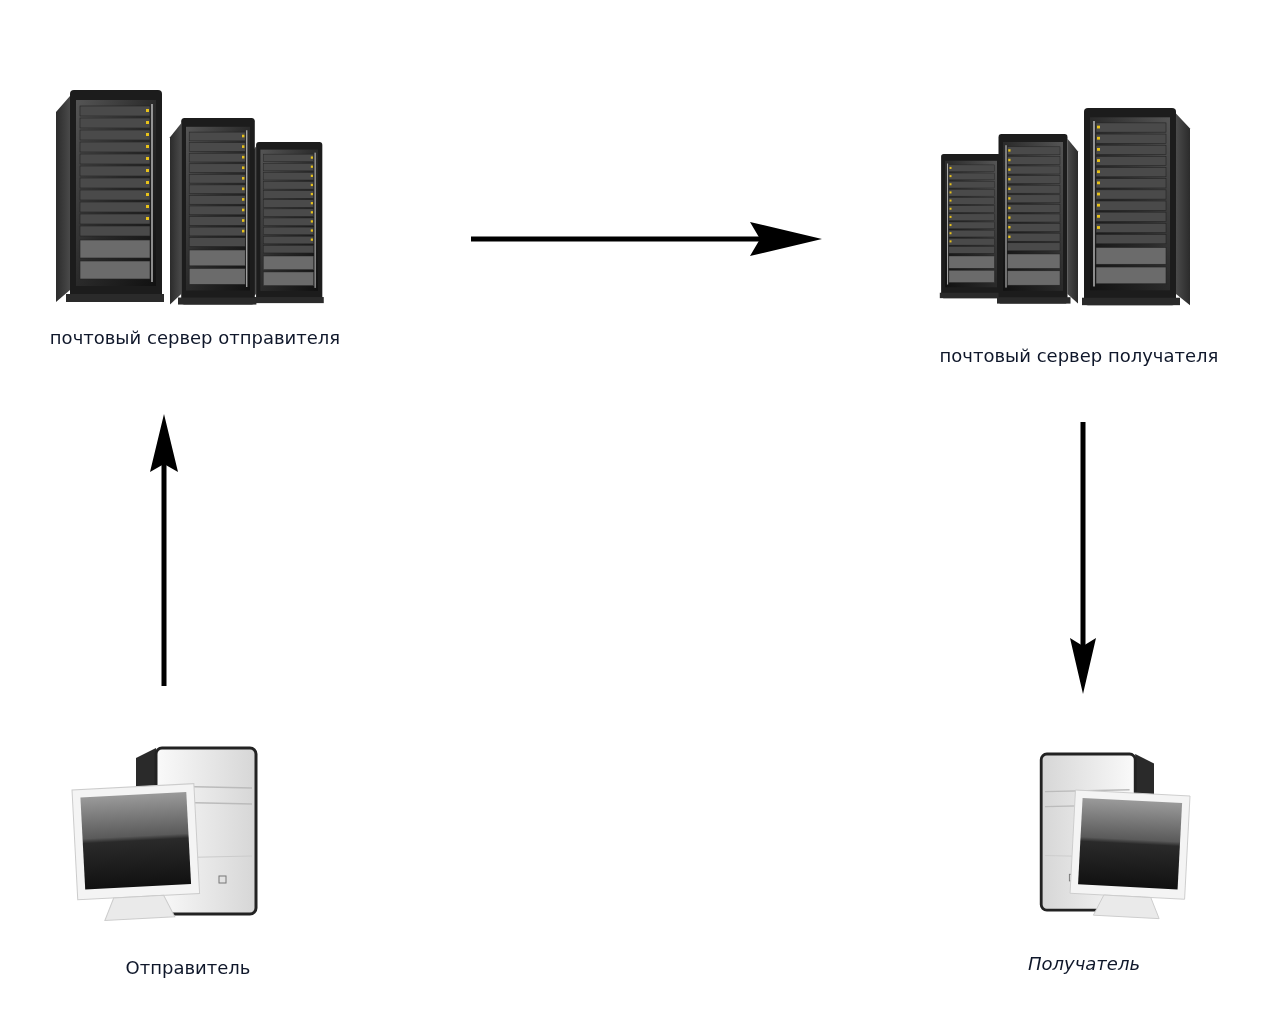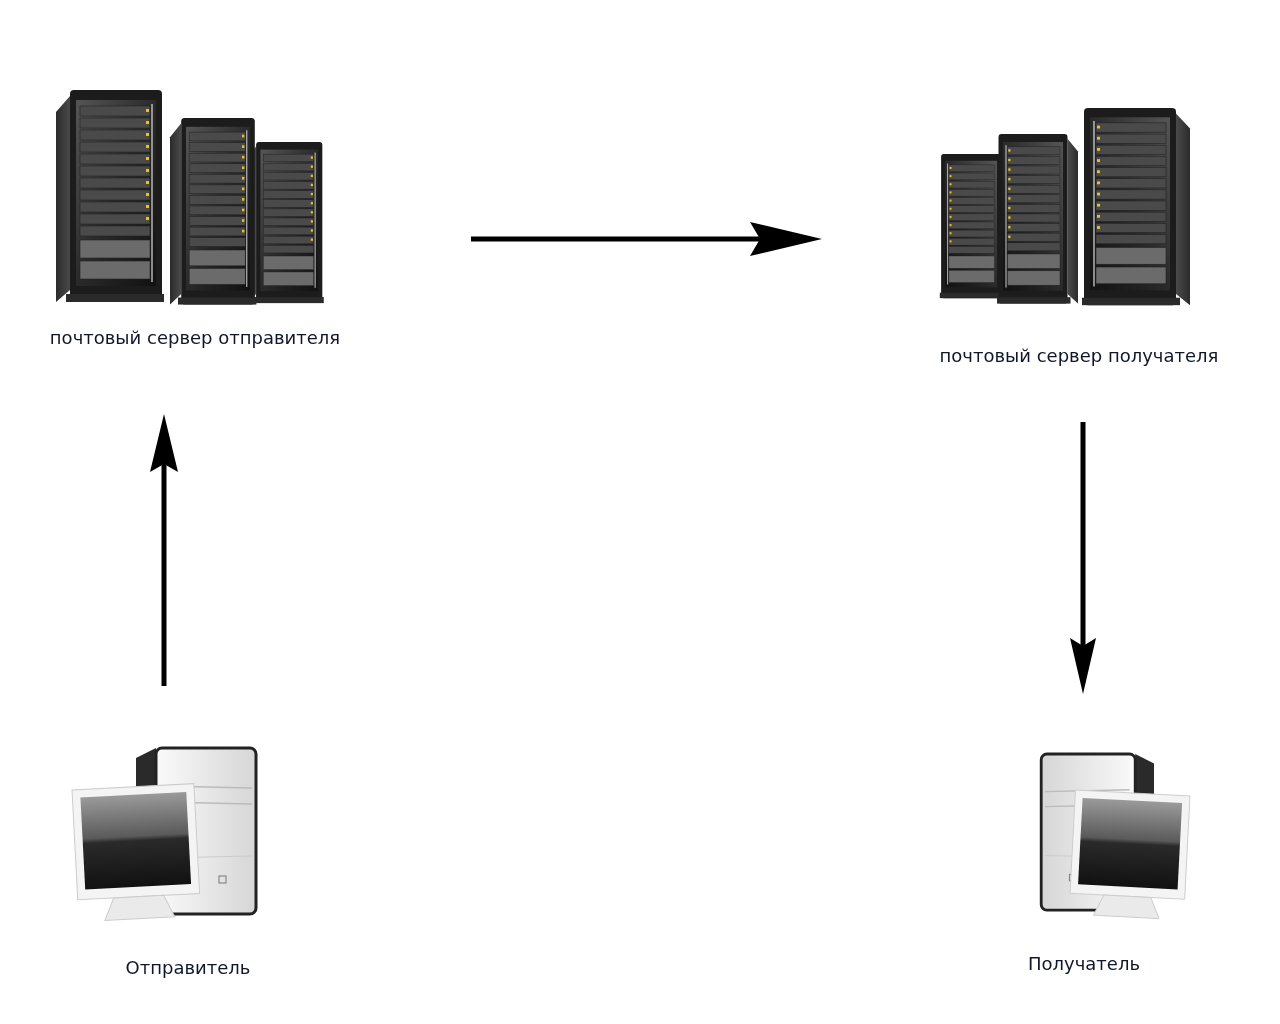--- a/index.html
+++ b/index.html
@@ -122,13 +122,13 @@
   </g>
   <g>
     <line x1="1083" y1="422" x2="1083" y2="650" stroke="#000" stroke-width="5"></line>
     <path d="M1083,694 L1070,638 L1083,646 L1096,638 Z" fill="#000"></path>
   </g>
 </svg>
 
 <div class="label" style="left:20px; top:327px; width:350px;">почтовый сервер отправителя</div>
 <div class="label" style="left:910px; top:327px; width:338px;margin-top:18px;">почтовый сервер получателя</div>
 <div class="label" style="left:98px; top:957px; width:180px;">Отправитель</div>
-<div class="label" style="left:994px; top:953px; width:180px;">Получатель</div>
+<div class="label" style="left:994px; top:953px; width:180px;font-style:italic;">Получатель</div>
 
 </body></html>

